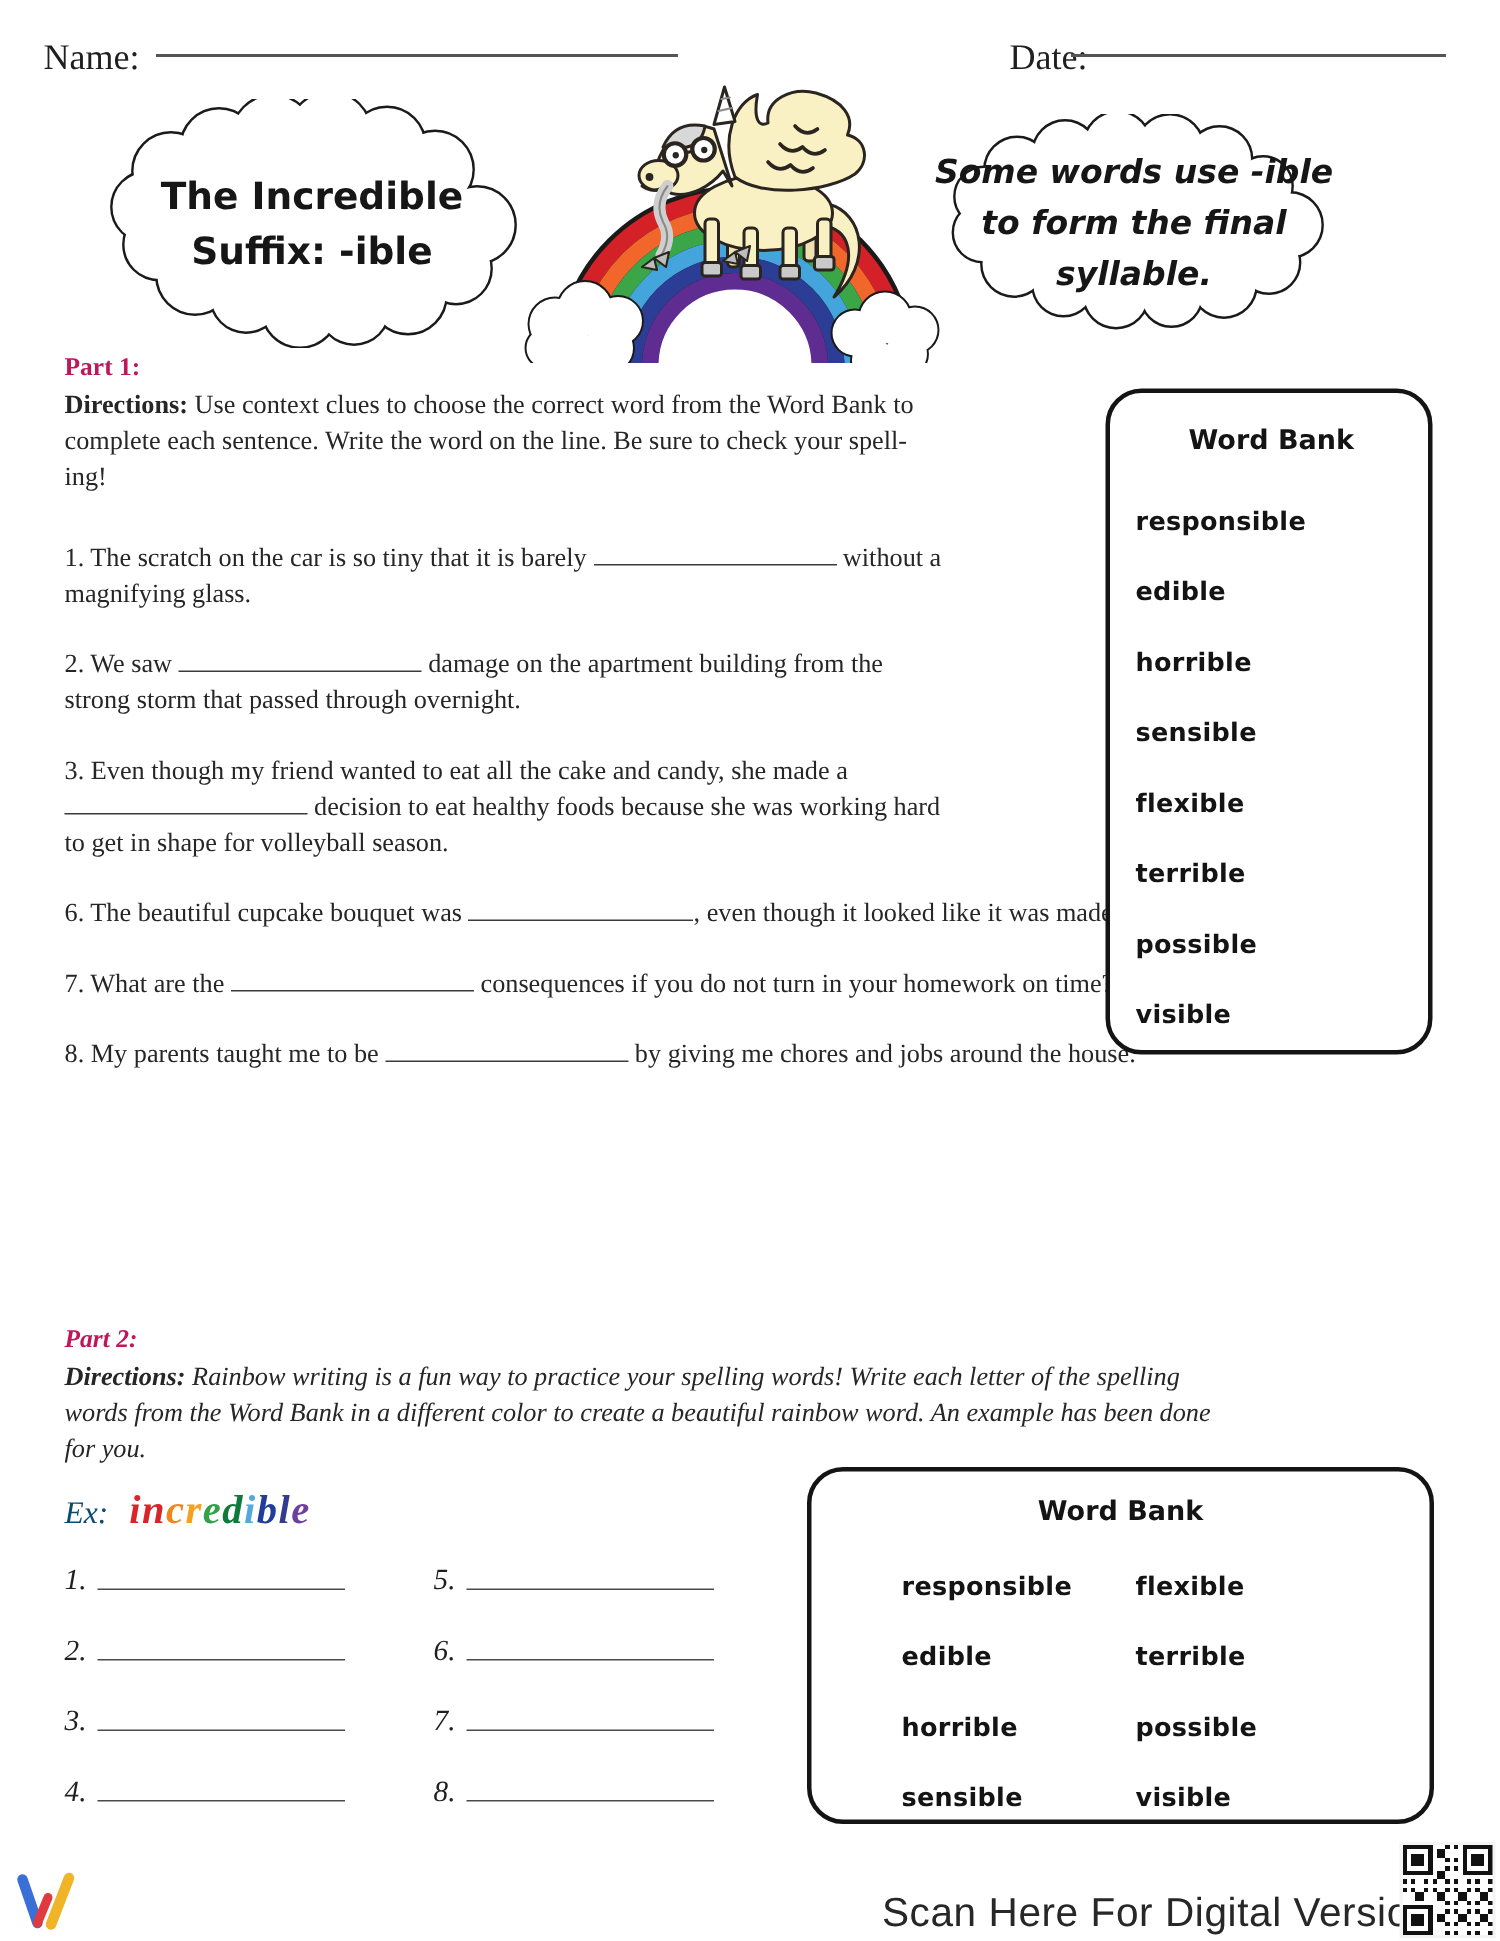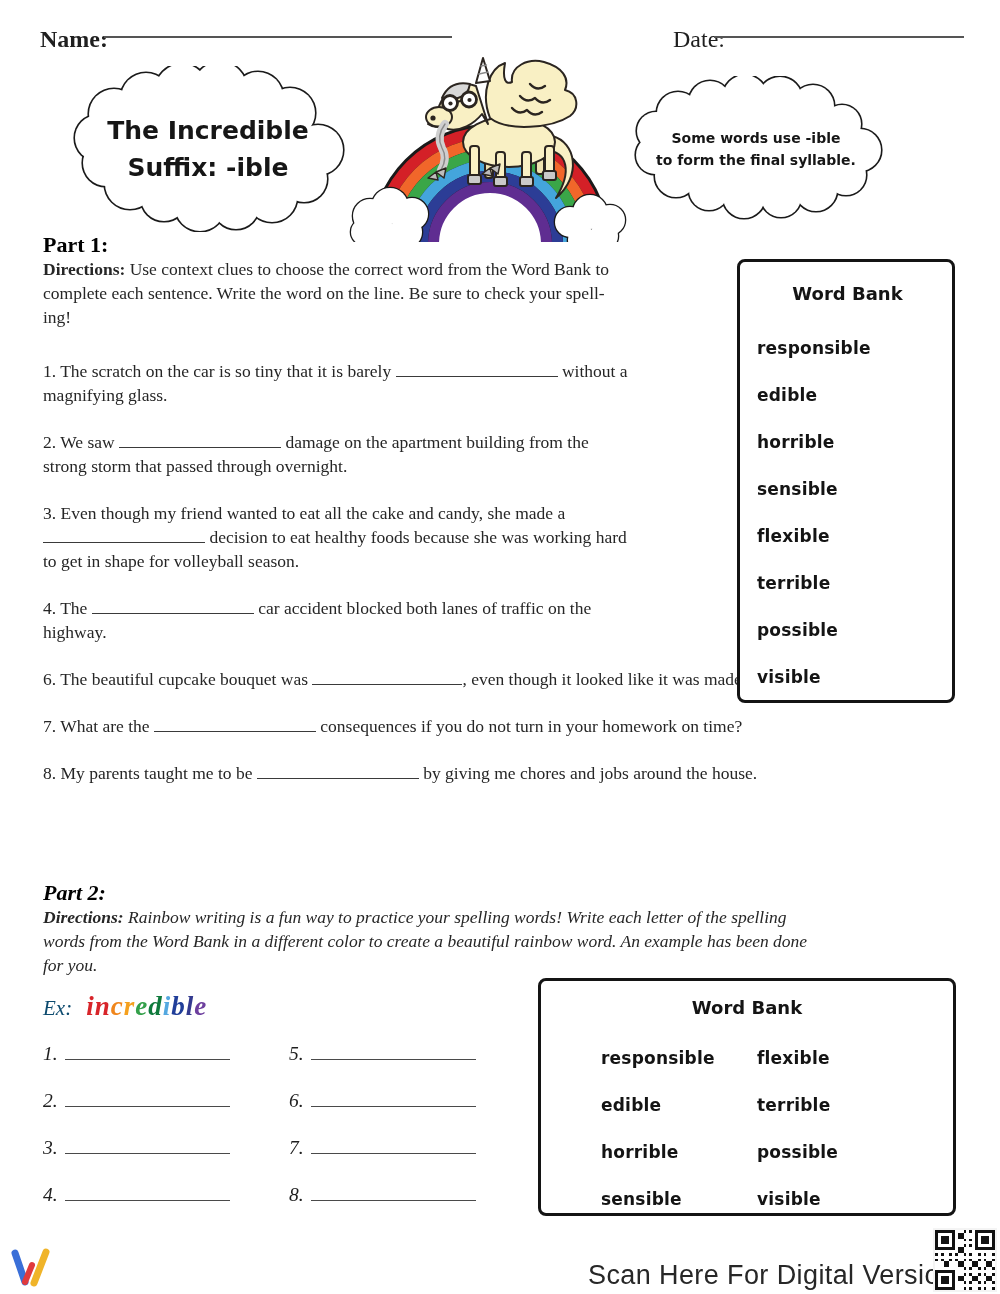--- a/index.html
+++ b/index.html
@@ -18,34 +18,34 @@
   .hero { position:absolute; left:0; top:54px; width:1000px; height:190px; }
   .cloud-wrap { position:absolute; }
   .cloud-wrap svg { position:absolute; left:0; top:0; width:100%; height:100%; }
   .cloud-text { position:absolute; left:0; top:0; width:100%; height:100%;
     display:flex; align-items:center; justify-content:center; text-align:center;
     font-family:"DejaVu Sans", sans-serif; font-weight:bold; color:#161616; }
   .cloud-stroke { stroke:#1a1a1a; stroke-width:3.2px; }
   #cloud-title { left:68px; top:12px; width:280px; height:166px; }
   #cloud-title .cloud-text { font-size:25px; line-height:1.5; }
   #cloud-callout { left:618px; top:22px; width:276px; height:148px; }
-  #cloud-callout .cloud-text { font-size:14px; line-height:1.55; }
+  #cloud-callout .cloud-text { font-size:22px; line-height:1.55;font-style:italic; }
   #illustration { position:absolute; left:342px; top:2px; width:290px; height:186px; }
   
   .section { position:absolute; left:43px; width:915px; }
   #part1 { top:233px; }
   #part2 { top:881px;font-style:italic; }
-  .h-part { font-size:22px; font-weight:bold; line-height:24px; color:#000000; }
+  .h-part { font-size:17px; font-weight:bold; line-height:24px; color:#be185d; }
   .directions, .sentence { font-size:17.5px; line-height:24px; white-space:nowrap; }
   .directions b { font-weight:bold; }
   .directions { margin-bottom:30px; }
   .sentence { margin-bottom:23px; }
   .blank { display:inline-block; height:0.95em; border-bottom:1.6px solid #3a3a3a; }
   
-  .bank { position:absolute; background:#fff; border:3.5px solid #141414; border-radius:8px;
+  .bank { position:absolute; background:#fff; border:3.5px solid #141414; border-radius:24px;
           font-family:"DejaVu Sans", sans-serif; color:#141414; }
   #bank-side { left:737px; top:259px; width:218px; height:444px; padding:21px 0 0 17px; }
   #bank-side .bank-title { text-align:center; font-size:18px; font-weight:bold; margin-bottom:33px; padding-right:14px;}
   #bank-side .bank-word { font-size:17px; font-weight:bold; line-height:23px; margin-bottom:24px; letter-spacing:0.2px; }
   #bank-bottom { left:538px; top:978px; width:418px; height:238px; padding:16px 0 0 0; }
   #bank-bottom .bank-title { text-align:center; font-size:18px; font-weight:bold; margin-bottom:17px; }
   #bank-bottom .bank-cols { display:grid; grid-template-columns:1fr 1fr; padding:0 40px 0 60px; }
   #bank-bottom .bank-word { font-size:17px; font-weight:bold; line-height:47px; letter-spacing:0.2px; }
   
   .example-row { margin:14px 0 14px 0; height:36px; }
@@ -61,21 +61,21 @@
   .scan-text { position:absolute; left:588px; top:1260px; font-family:"Liberation Sans", sans-serif;
                font-size:27px; color:#272727; letter-spacing:0.4px; }
   #qr { position:absolute; left:933px; top:1228px; width:64px; height:64px; background:#f4f4f4; padding:2px; }
   #qr svg { width:100%; height:100%; shape-rendering:crispEdges; }
 </style>
 </head>
 <body>
 
 <div class="page">
 
-  <span class="hdr-label" style="left:40px; top:26px;font-weight:bold;">Name:</span>
+  <span class="hdr-label" style="left:29px; top:26px;">Name:</span>
   <span class="write-line" id="name-line"></span>
   <span class="hdr-label" style="left:673px; top:26px;">Date:</span>
   <span class="write-line" id="date-line"></span>
 
   <div class="hero">
 
     <div class="cloud-wrap" id="cloud-title">
       <svg viewBox="0 0 280 166">
         <defs>
           <g id="lcS">
@@ -217,21 +217,20 @@
 
   <div class="section" id="part1">
     <div class="h-part">Part 1:</div>
     <div class="directions">
       <b>Directions:</b><span> Use context clues to choose the correct word from the Word Bank to<br>complete each sentence. Write the word on the line. Be sure to check your spell-<br>ing!</span>
     </div>
     <div id="sentences">
         <p class="sentence">1. The scratch on the car is so tiny that it is barely <span class="blank" style="width: 162px;"></span> without a<br>magnifying glass.</p>
         <p class="sentence">2. We saw <span class="blank" style="width: 162px;"></span> damage on the apartment building from the<br>strong storm that passed through overnight.</p>
         <p class="sentence">3. Even though my friend wanted to eat all the cake and candy, she made a<br><span class="blank" style="width: 162px;"></span> decision to eat healthy foods because she was working hard<br>to get in shape for volleyball season.</p>
-        <p class="sentence">4. The <span class="blank" style="width: 162px;"></span> car accident blocked both lanes of traffic on the<br>highway.</p>
         <p class="sentence">6. The beautiful cupcake bouquet was <span class="blank" style="width: 150px;"></span>, even though it looked like it was made from flowers.</p>
         <p class="sentence">7. What are the <span class="blank" style="width: 162px;"></span> consequences if you do not turn in your homework on time?</p>
         <p class="sentence">8. My parents taught me to be <span class="blank" style="width: 162px;"></span> by giving me chores and jobs around the house.</p>
       </div>
   </div>
 
   <div class="bank" id="bank-side">
     <div class="bank-title">Word Bank</div>
     <div id="bank-side-words">
         <div class="bank-word">responsible</div>

